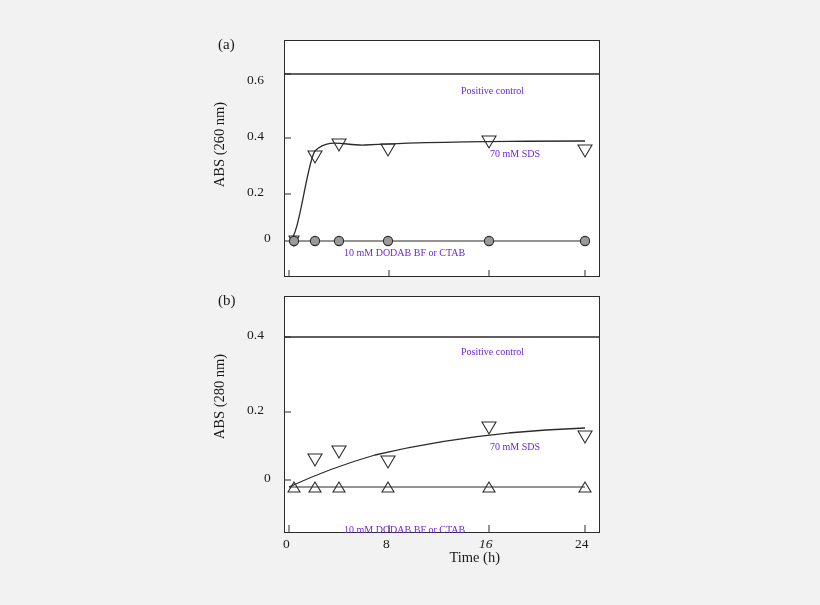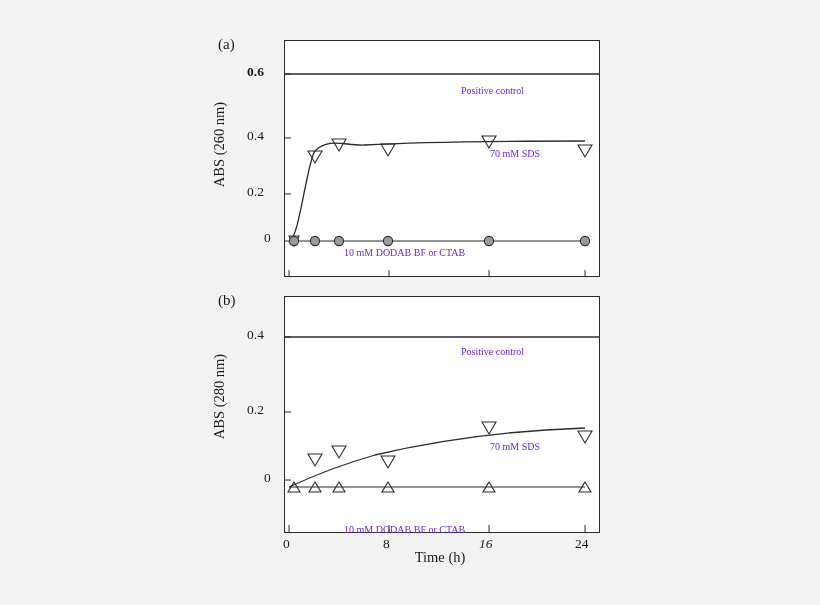--- a/index.html
+++ b/index.html
@@ -30,21 +30,21 @@
     font-size: 14.5px;
     transform: rotate(-90deg);
     transform-origin: 50% 50%;
     white-space: nowrap;
     text-align: center;
   }
   .axis-title-x {
     position: absolute;
     font-size: 14.5px;
     white-space: nowrap;
-    text-align: center;
+    text-align: right;
   }
   .plot-frame {
     position: absolute;
     border: 1px solid #2b2b2b;
     background: #ffffff;
     box-sizing: border-box;
   }
   .annot {
     position: absolute;
     font-size: 10px;
@@ -61,21 +61,21 @@
 </style>
 </head>
 <body>
 
 <div id="root">
 
   <div class="panel-label" style="left:218px; top:36px;">(a)</div>
 
   <div class="axis-title-y" style="left:149px; top:136px; width:140px;">ABS (260 nm)</div>
 
-  <div class="ticklabel" style="left:247px; top:64px;font-weight:bold;">0.6</div>
+  <div class="ticklabel" style="left:247px; top:72px;">0.6</div>
   <div class="ticklabel" style="left:247px; top:128px;">0.4</div>
   <div class="ticklabel" style="left:247px; top:184px;">0.2</div>
   <div class="ticklabel" style="left:264px; top:230px;">0</div>
 
   <div class="plot-frame" style="left:284px; top:40px; width:316px; height:237px;">
     <svg width="314" height="235" viewBox="0 0 314 235">
 
       <g stroke="#2b2b2b" stroke-width="1">
         <line x1="0" y1="33" x2="6" y2="33"></line>
         <line x1="0" y1="97" x2="6" y2="97"></line>

